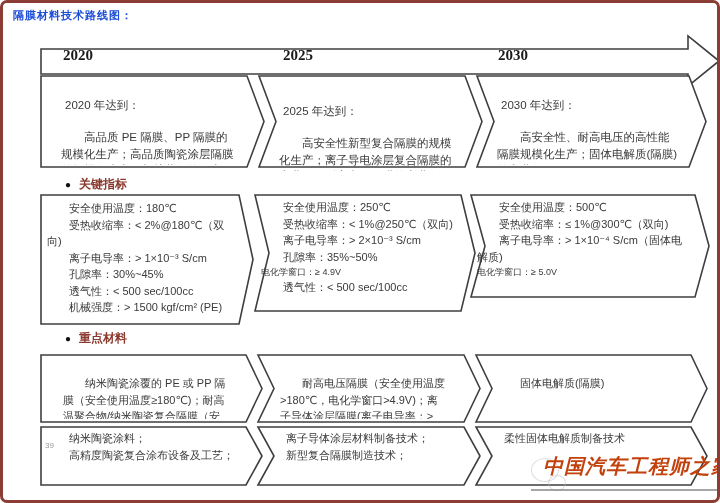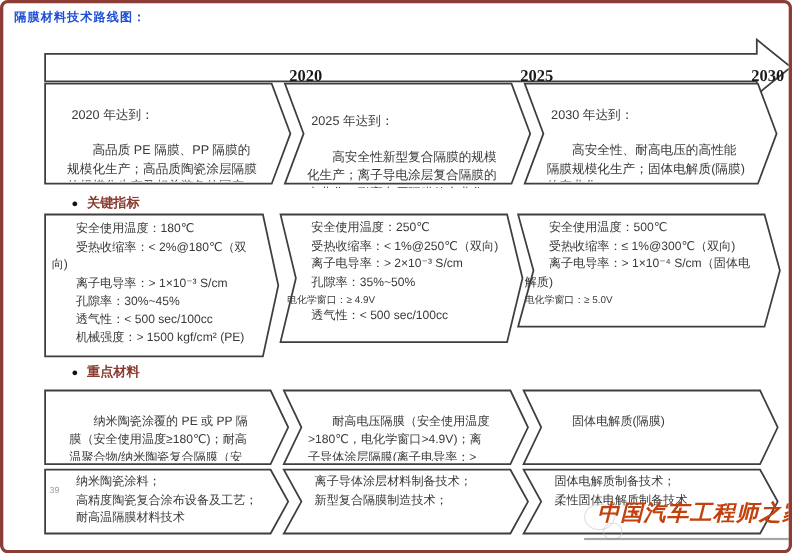--- a/index.html
+++ b/index.html
@@ -7,21 +7,21 @@
     position:relative;width:720px;height:503px;box-sizing:border-box;
     border:3px solid #8a3c35;border-radius:7px;background:#ffffff;overflow:hidden;
     font-family:"Liberation Sans","DejaVu Sans",sans-serif;color:#333;
   }
   .shapes{position:absolute;left:0;top:0;width:720px;height:503px;}
   .page-title{
     position:absolute;left:10px;top:5px;font-size:11px;font-weight:bold;
     color:#1d4ed8;letter-spacing:1px;
   }
   .year-label{
-    position:absolute;top:59px;height:20px;text-align:right;
+    position:absolute;top:44px;height:20px;text-align:left;
     font-family:"Liberation Serif","DejaVu Serif",serif;font-weight:bold;
     font-size:15px;color:#1a1a1a;
   }
   .box-text{position:absolute;font-size:11px;line-height:1.5;color:#3a3a3a;overflow:hidden;}
   .goal-heading{margin:16px;}
   .goal-body{margin:12px;text-indent:2em;}
   .goals{font-size:11.5px;line-height:1.42;}
   .ln{text-indent:2em;}
   .ln.small{font-size:9px;text-indent:0;line-height:1.6;}
   .mat{margin:16px;text-indent:2em;}
@@ -129,28 +129,26 @@
   <div class="box-text" style="left:261px;top:356px;width:198px;height:60px">
     <p class="mat">耐高电压隔膜（安全使用温度&gt;180℃，电化学窗口&gt;4.9V)；离子导体涂层隔膜(离子电导率：&gt; 2×10⁻³</p>
   </div>
   <div class="box-text" style="left:479px;top:356px;width:200px;height:60px">
     <p class="mat">固体电解质(隔膜)</p>
   </div>
 
   <div class="box-text" style="left:44px;top:427px;width:198px;height:53px">
     <div class="ln">纳米陶瓷涂料；</div>
     <div class="ln">高精度陶瓷复合涂布设备及工艺；</div>
-    <div class="ln">耐高温隔膜材料技术</div>
   </div>
   <div class="box-text" style="left:261px;top:427px;width:198px;height:53px">
     <div class="ln">离子导体涂层材料制备技术；</div>
     <div class="ln">新型复合隔膜制造技术；</div>
   </div>
   <div class="box-text" style="left:479px;top:427px;width:200px;height:53px">
-    <div class="ln">固体电解质制备技术；</div>
     <div class="ln">柔性固体电解质制备技术</div>
   </div>
 
   <div class="margin-note">39</div>
 
   <div class="wm-bubble b1"></div>
   <div class="wm-bubble b2"></div>
   <div class="wm-line"></div>
   <div class="wm-name">中国汽车工程师之家</div>
   <div class="wm-url">www.cartech8.com</div>

